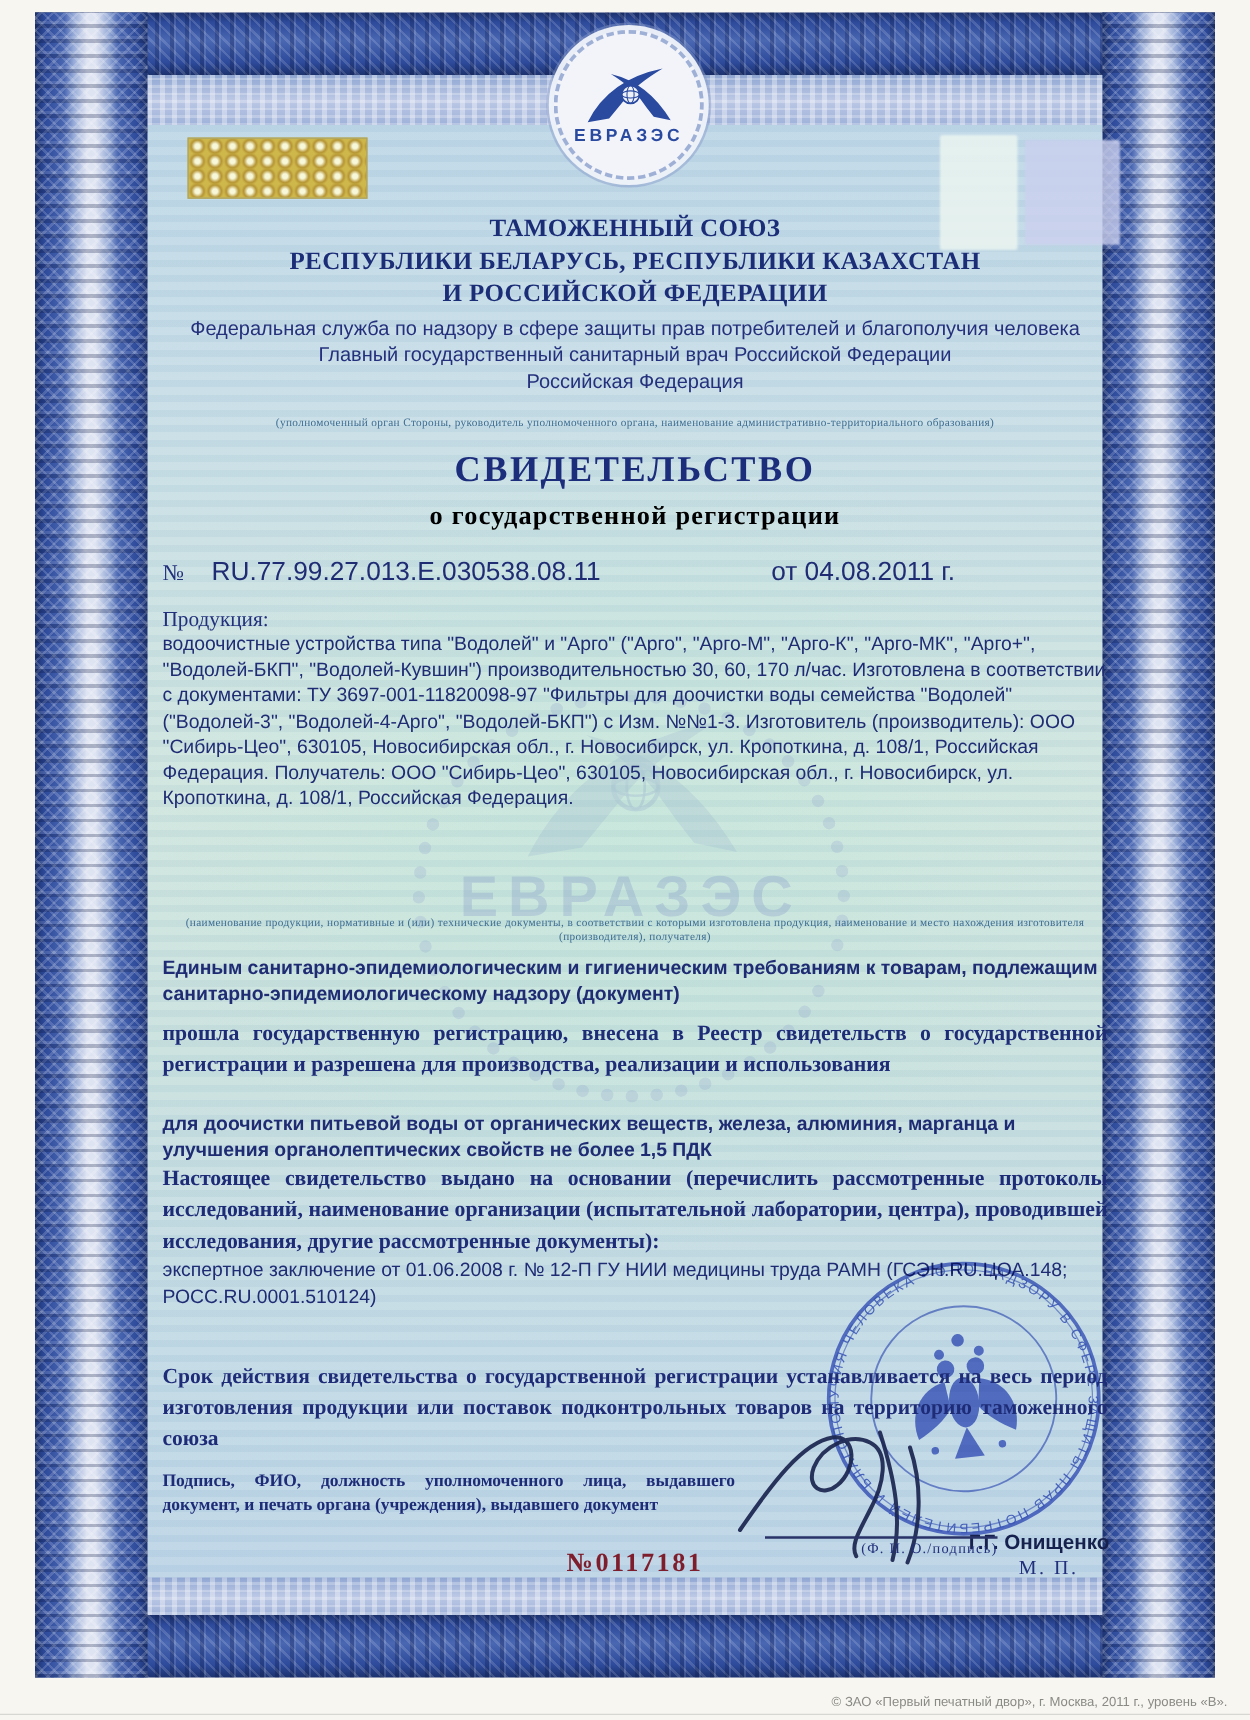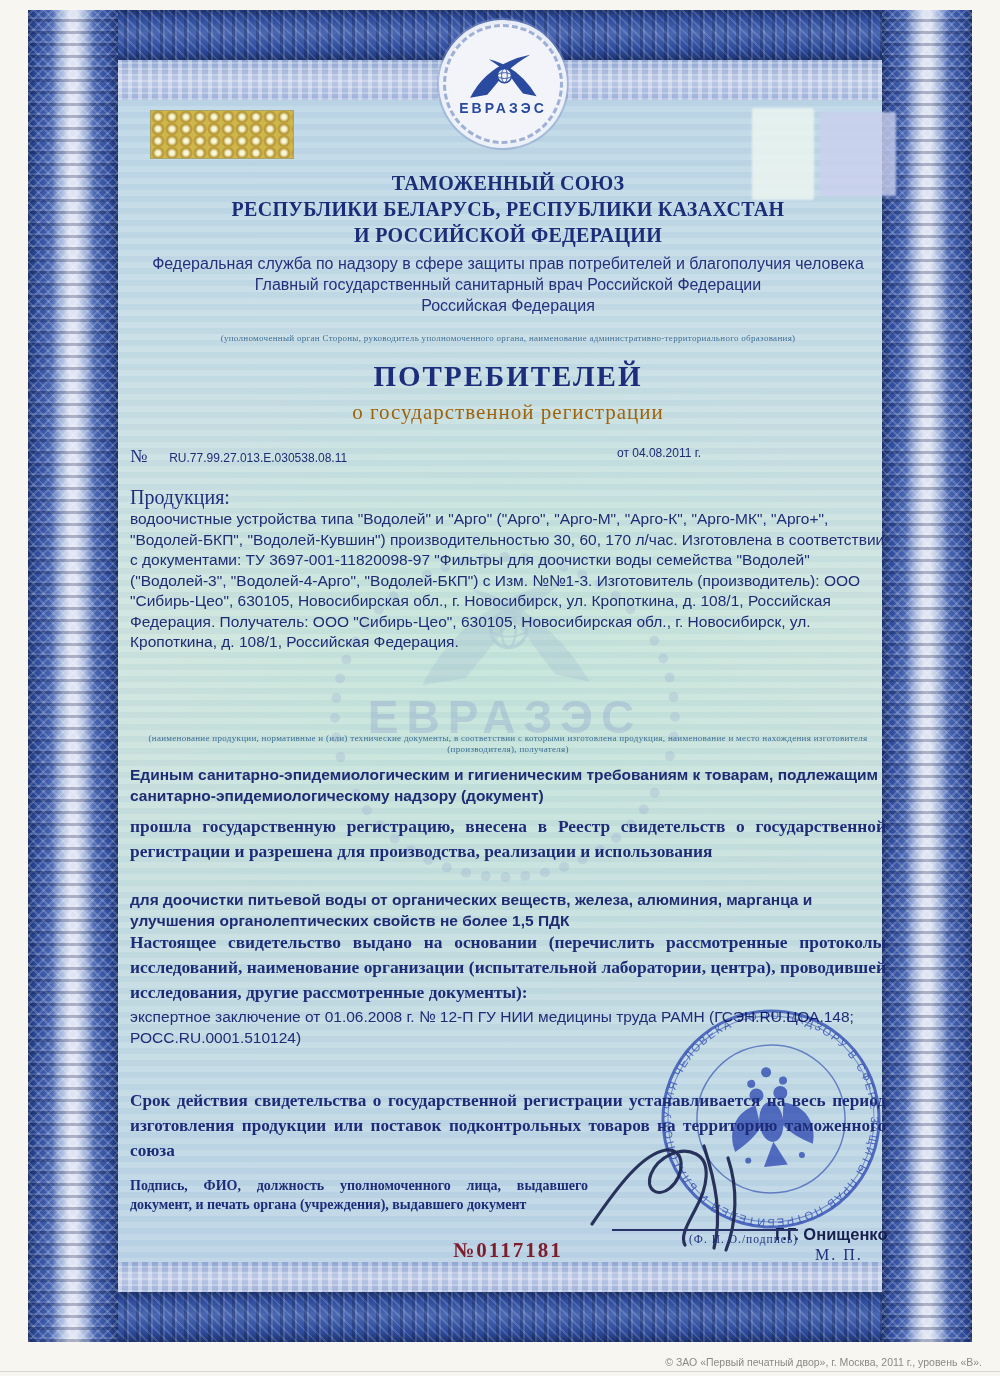--- a/index.html
+++ b/index.html
@@ -61,27 +61,27 @@
   .patch-white{left:752px;top:108px;width:62px;height:92px;background:rgba(238,246,240,.8);}
   .patch-lav{left:820px;top:112px;width:76px;height:84px;background:rgba(202,208,238,.8);}
 
   
   .blk{position:absolute;left:130px;width:756px;z-index:4;}
   .center{text-align:center;}
   .hdr-serif{font-weight:bold;font-size:20px;line-height:26px;letter-spacing:.3px;color:#1c2d77;}
   .hdr-sans{font-family:"Liberation Sans",sans-serif;font-size:16px;line-height:21px;color:#24307c;}
   .tiny{font-size:9px;line-height:11px;color:#3f6e93;letter-spacing:.3px;}
   .title-main{font-weight:bold;font-size:29px;letter-spacing:2px;color:#1c2d7c;}
-  .title-sub{font-weight:normal;font-size:21px;letter-spacing:1px;color:#a16207;}
+  .title-sub{font-weight:bold;font-size:21px;letter-spacing:1px;color:#000000;}
   .sans{font-family:"Liberation Sans",sans-serif;font-size:15.5px;line-height:20.5px;color:#1f2c74;}
   .sans-b{font-family:"Liberation Sans",sans-serif;font-weight:bold;font-size:15.5px;line-height:21px;color:#1f2c74;}
-  .serif-lbl{font-size:20px;color:#22307c;}
+  .serif-lbl{font-size:17px;color:#22307c;}
   .serif-par{font-weight:bold;font-size:17.4px;line-height:25px;text-align:justify;color:#1e2c78;}
   .no-sign{font-size:18px;}
-  .num{font-family:"Liberation Sans",sans-serif;font-size:12px;color:#1f2c74;text-align:right;}
+  .num{font-family:"Liberation Sans",sans-serif;font-size:21px;color:#1f2c74;text-align:right;}
 
   
   .wm{position:absolute;left:330px;top:552px;width:350px;height:330px;z-index:1;opacity:.55;}
   .wm-ring{position:absolute;inset:0;border-radius:50%;border:10px dotted rgba(150,168,205,.5);}
   .wm-word{position:absolute;left:0;right:0;top:138px;text-align:center;
       font-family:"Liberation Sans",sans-serif;font-weight:bold;font-size:46px;letter-spacing:8px;
       color:rgba(130,150,198,.55);}
   .wm-swoosh{position:absolute;left:85px;top:18px;opacity:.55;}
 
   
@@ -134,21 +134,21 @@
     <div class="hdr-serif">ТАМОЖЕННЫЙ СОЮЗ</div>
     <div class="hdr-serif">РЕСПУБЛИКИ БЕЛАРУСЬ, РЕСПУБЛИКИ КАЗАХСТАН</div>
     <div class="hdr-serif">И РОССИЙСКОЙ ФЕДЕРАЦИИ</div>
     <div class="hdr-sans" style="margin-top:5px;">Федеральная служба по надзору в сфере защиты прав потребителей и благополучия человека</div>
     <div class="hdr-sans">Главный государственный санитарный врач Российской Федерации</div>
     <div class="hdr-sans">Российская Федерация</div>
   </div>
 
   <div class="blk center tiny" style="top:333px;">(уполномоченный орган Стороны, руководитель уполномоченного органа, наименование административно-территориального образования)</div>
 
-  <div class="blk center title-main" style="top:360px;">ПОТРЕБИТЕЛЕЙ</div>
+  <div class="blk center title-main" style="top:360px;">СВИДЕТЕЛЬСТВО</div>
   <div class="blk center title-sub" style="top:400px;">о государственной регистрации</div>
 
   <div class="blk" style="top:446px;">
     <span class="no-sign">№</span>
     <span class="num" style="margin-left:18px;">RU.77.99.27.013.Е.030538.08.11</span>
     <span class="num" style="position:absolute;left:487px;">от 04.08.2011 г.</span>
   </div>
 
   <div class="blk" style="top:486px;">
     <div class="serif-lbl">Продукция:</div>

